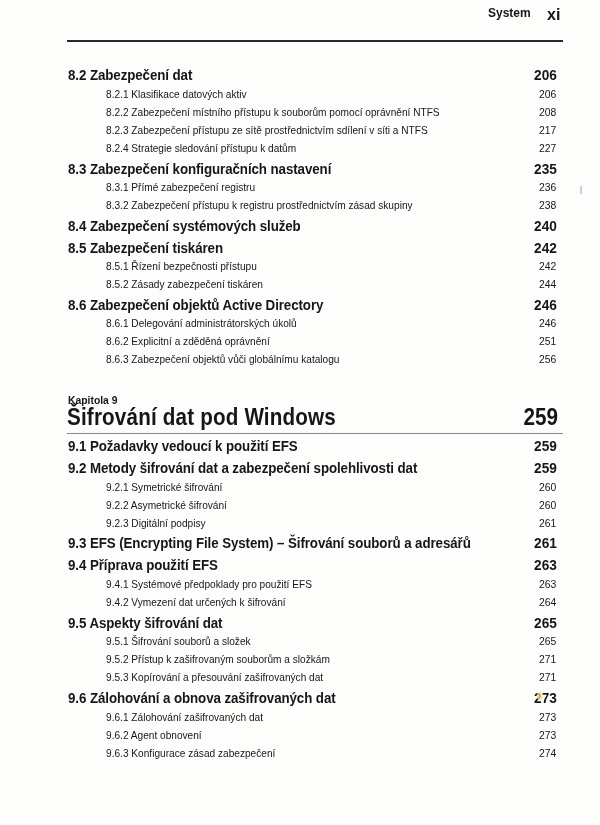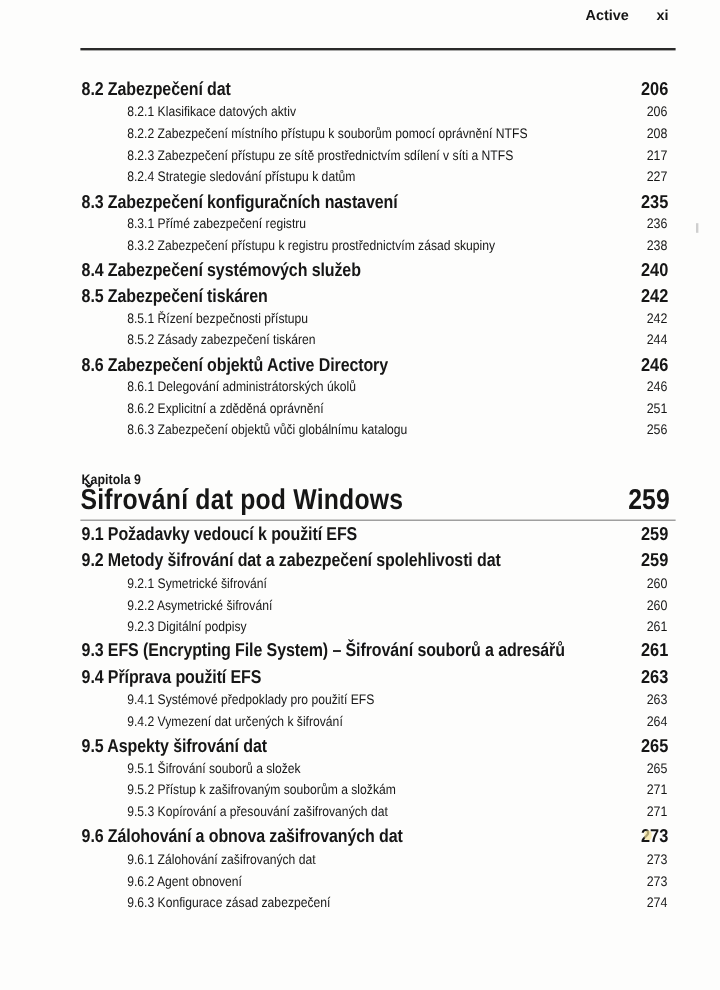--- a/index.html
+++ b/index.html
@@ -13,21 +13,21 @@
   }
   .running-head {
     position: absolute; top: 6px; left: 0; width: 600px; height: 20px;
   }
   .running-head .title {
     position: absolute; left: 488px; top: 0;
     font-size: 12px; font-weight: bold;
   }
   .running-head .pg {
     position: absolute; left: 547px; top: 0;
-    font-size: 12px; font-weight: bold;
+    font-size: 16px; font-weight: bold;
   }
   .head-rule {
     position: absolute; left: 67px; top: 40px; width: 496px; height: 2px;
     background: #2a2a2a;
   }
   .toc { position: absolute; left: 0; top: 0; width: 600px; }
   .row { position: absolute; left: 0; width: 600px; white-space: nowrap; }
   .row .label { position: absolute; }
   .row .num { position: absolute; right: 43px; }
   .sec .label {
@@ -73,21 +73,21 @@
   }
   .tint {
     position: absolute; left: 537px; top: 692px; width: 6px; height: 8px;
     background: #f3e29a; border-radius: 3px; opacity: 0.7;
   }
 </style>
 </head>
 <body>
 
 <div class="running-head">
-  <span class="title">Active</span>
+  <span class="title">System</span>
   <span class="pg">xi</span>
 </div>
 <div class="head-rule"></div>
 
 <div class="toc" id="toc-ch8">
     <div class="row sec" style="top: 66px;">
       <span class="label">8.2 Zabezpečení dat</span>
       <span class="num">206</span>
     </div>
     <div class="row sub" style="top: 88px;">

